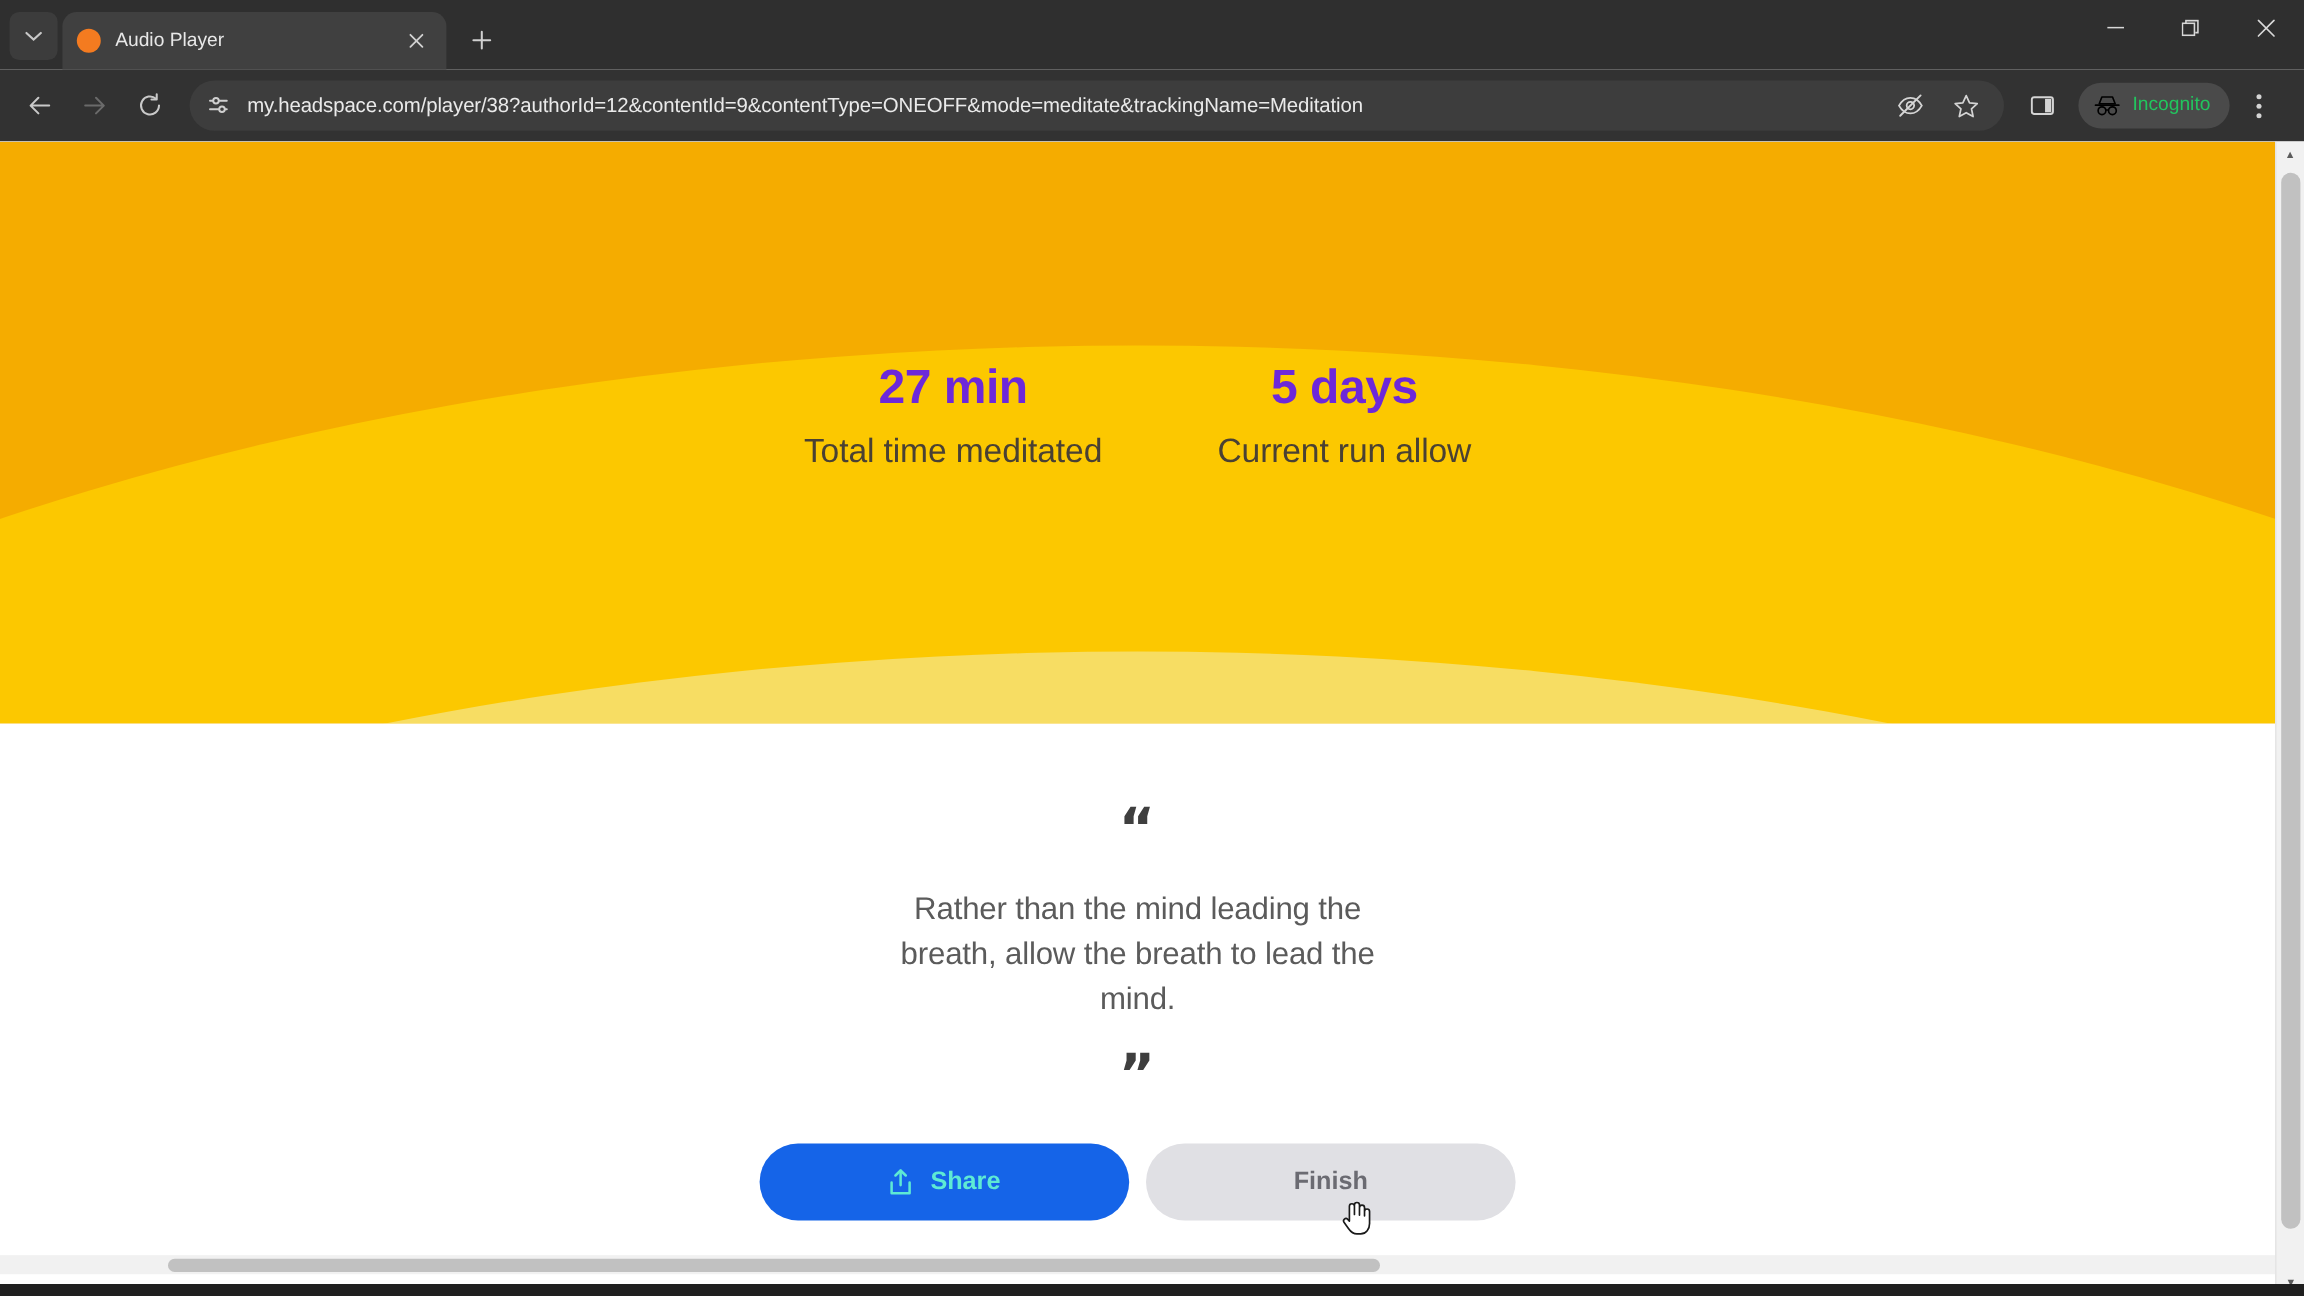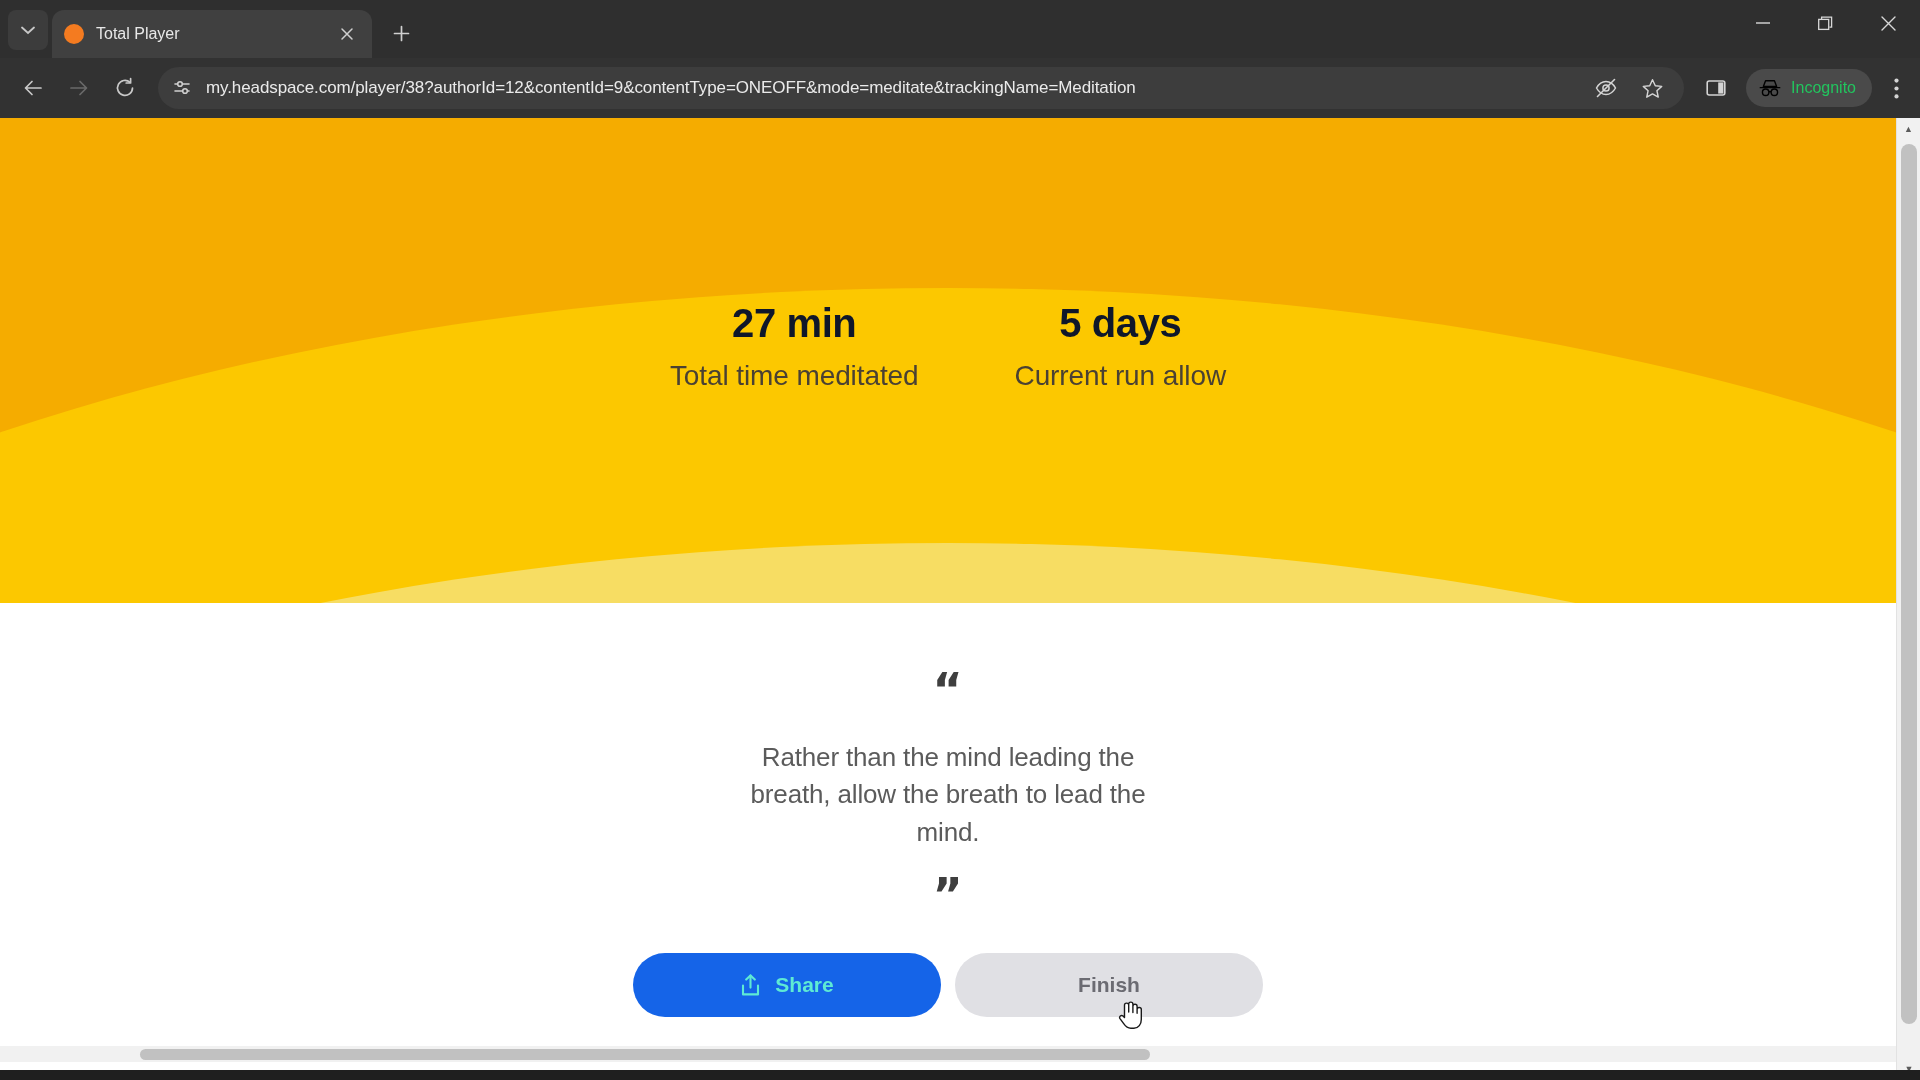--- a/index.html
+++ b/index.html
@@ -55,21 +55,21 @@
   .win-btn {
     width: 62px; height: 46px;
     display: flex; align-items: center; justify-content: center;
     color: #d8d8d8;
   }
   .win-btn.close-btn { width: 64px; }
 
   .toolbar {
     height: 60px; background: #323232;
     display: flex; align-items: center; gap: 4px;
-    padding: 0 4px 0 12px;
+    padding: 0 18px 0 12px;
   }
   .nav-btn {
     width: 42px; height: 42px; border-radius: 50%;
     display: flex; align-items: center; justify-content: center;
     color: #c9c9c9; flex: 0 0 auto;
   }
   .nav-btn.disabled { color: #6a6a6a; }
   .omnibox {
     flex: 1 1 auto; height: 42px; background: #3d3d3d;
     border-radius: 21px; display: flex; align-items: center;
@@ -124,21 +124,21 @@
     width: 3400px; height: 1700px;
     top: 425px; background: #f7dd63;
   }
   .hero-stats {
     position: absolute; left: 0; right: 0; top: 182px;
     display: flex; justify-content: center; gap: 96px;
     z-index: 5;
   }
   .stat { text-align: center; }
   .stat-value {
-    font-size: 40px; font-weight: 700; color: #0f172a;
+    font-size: 40px; font-weight: 700; color: #6d28d9;
     line-height: 1.15; letter-spacing: -0.4px;
   }
   .stat-label {
     font-size: 28px; color: #4a4133; margin-top: 14px;
     letter-spacing: -0.1px;
   }
 
   
   .lower {
     position: relative; width: 1896px; height: 459px; background: #fff;
@@ -211,21 +211,21 @@
 
   <div class="tabstrip">
     <div class="tab-list-btn">
       <svg width="14" height="9" viewBox="0 0 14 9">
         <path d="M1 1.5 L7 7 L13 1.5" stroke="currentColor" stroke-width="1.8" fill="none" stroke-linecap="round"></path>
       </svg>
     </div>
 
     <div class="tab">
       <div class="tab-favicon"></div>
-      <div class="tab-title">Total Player</div>
+      <div class="tab-title">Audio Player</div>
       <div class="tab-close">
         <svg width="14" height="14" viewBox="0 0 14 14">
           <path d="M2 2 L12 12 M12 2 L2 12" stroke="currentColor" stroke-width="1.5" stroke-linecap="round"></path>
         </svg>
       </div>
     </div>
 
     <div class="new-tab">
       <svg width="17" height="17" viewBox="0 0 17 17">
         <path d="M8.5 1.5 V15.5 M1.5 8.5 H15.5" stroke="currentColor" stroke-width="1.7" stroke-linecap="round"></path>

